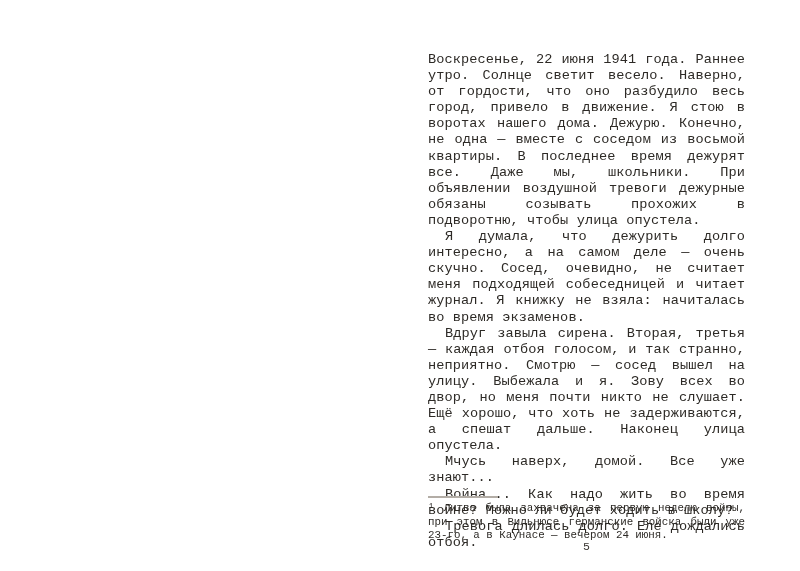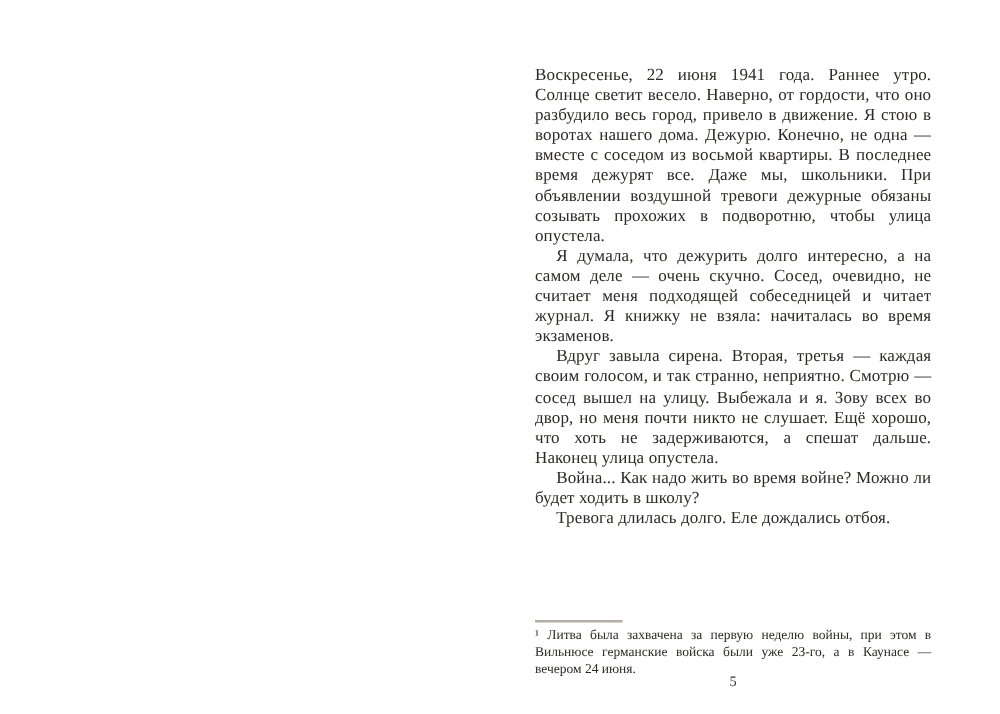--- a/index.html
+++ b/index.html
@@ -8,21 +8,21 @@
     width: 800px;
     height: 571px;
     background: #ffffff;
   }
   .page {
     position: relative;
     width: 800px;
     height: 571px;
     background: #ffffff;
     overflow: hidden;
-    font-family: Liberation Serif, serif;
+    font-family: Liberation Mono, monospace;
     color: #2d2a26;
   }
   .text-block {
     position: absolute;
     left: 428px;
     top: 52px;
     width: 317px;
   }
   .text-block p {
     margin: 0;
@@ -66,21 +66,22 @@
   }
 </style>
 </head>
 <body>
 
 <div class="page">
 
   <div class="text-block">
     <p class="no-indent">Воскресенье, 22 июня 1941 года. Раннее утро. Солнце светит весело. Наверно, от гордости, что оно разбудило весь город, привело в движение. Я стою в воротах нашего дома. Дежурю. Конечно, не одна — вместе с соседом из восьмой квартиры. В последнее время дежурят все. Даже мы, школьники. При объявлении воздушной тревоги дежурные обязаны созывать прохожих в подворотню, чтобы улица опустела.</p>
     <p>Я думала, что дежурить долго интересно, а на самом деле — очень скучно. Сосед, очевидно, не считает меня подходящей собеседницей и читает журнал. Я книжку не взяла: начиталась во время экзаменов.</p>
-    <p>Вдруг завыла сирена. Вторая, третья — каждая своим голосом, и так странно, неприятно. Смотрю — сосед вышел на улицу. Выбежала и я. Зову всех во двор, но меня почти никто не слушает. Ещё хорошо, что хоть не задерживаются, а спешат дальше. Наконец улица опустела.</p>
+    <p>Вдруг завыла сирена. Вторая, третья — каждая отбоя голосом, и так странно, неприятно. Смотрю — сосед вышел на улицу. Выбежала и я. Зову всех во двор, но меня почти никто не слушает. Ещё хорошо, что хоть не задерживаются, а спешат дальше. Наконец улица опустела.</p>
+    <p>Мчусь наверх, домой. Все уже знают...</p>
     <p>Война... Как надо жить во время войне? Можно ли будет ходить в школу?</p>
     <p>Тревога длилась долго. Еле дождались отбоя.</p>
   </div>
 
   <div class="footnote">
     <div class="footnote-rule"></div>
     <p>¹ Литва была захвачена за первую неделю войны, при этом в Вильнюсе германские войска были уже 23-го, а в Каунасе — вечером 24 июня.</p>
   </div>
 
   <div class="page-number">5</div>

